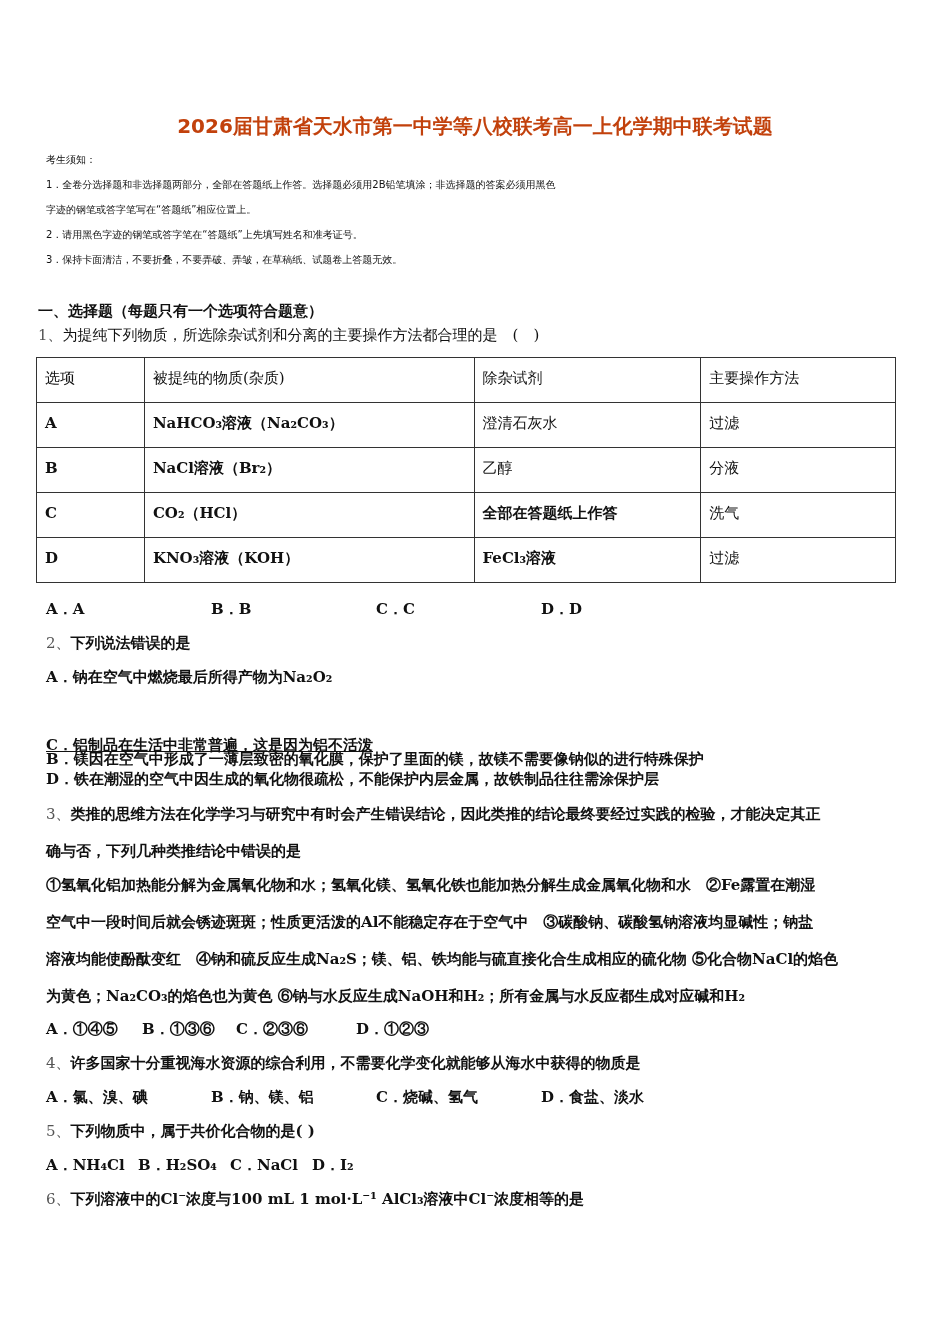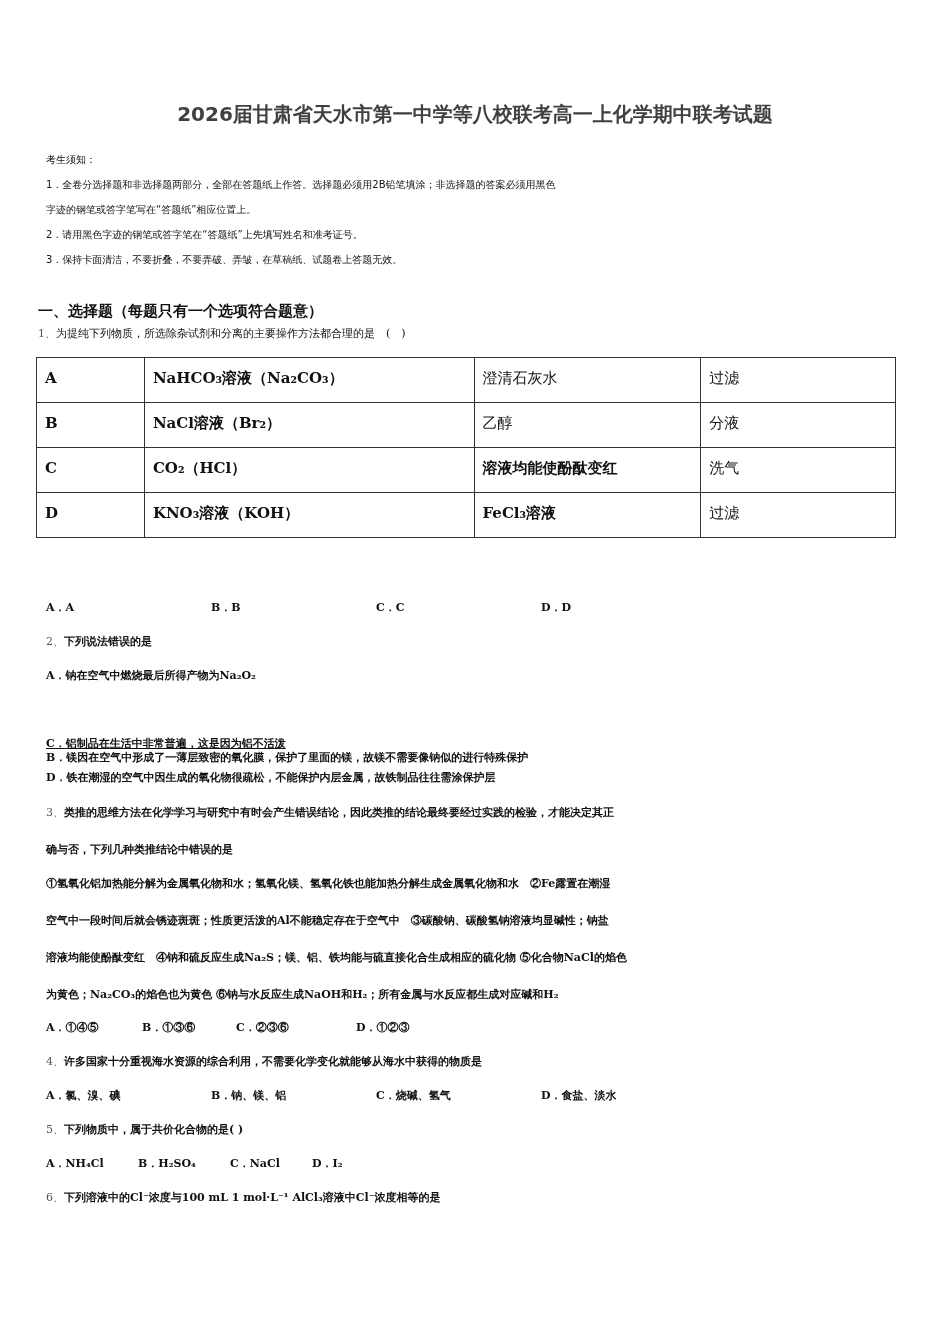--- a/index.html
+++ b/index.html
@@ -10,35 +10,35 @@
     body {
       width: 950px;
       height: 1344px;
       position: relative;
       overflow: hidden;
       font-family: "DejaVu Serif", "Liberation Serif", serif;
       color: #111111;
     }
     .abs { position: absolute; white-space: nowrap; }
     .title {
-      left: 0; width: 950px; top: 101px;
+      left: 0; width: 950px; top: 113px;
       text-align: center;
       font-family: "DejaVu Sans", "Liberation Sans", sans-serif;
       font-weight: bold;
       font-size: 20px;
       letter-spacing: 0px;
-      color: #404040;
+      color: #c2410c;
     }
     .notice {
       font-size: 10px;
       font-family: "DejaVu Sans", "Liberation Sans", sans-serif;
       color: #111;
     }
     .q {
-      font-size: 11px;
+      font-size: 15px;
       color: #111;
     }
     .q .num { color: #555; }
     .bold { font-weight: bold; }
     .section {
       font-size: 15px;
       font-weight: bold;
       font-family: "DejaVu Sans", "Liberation Sans", sans-serif;
     }
     table.q1 {
@@ -75,36 +75,42 @@
   <div class="abs notice" style="left:46px; top:253px;">3．保持卡面清洁，不要折叠，不要弄破、弄皱，在草稿纸、试题卷上答题无效。</div>
 
   <div class="abs section" style="left:38px; top:302px;">一、选择题（每题只有一个选项符合题意）</div>
 
   <div class="abs q" style="left:38px; top:326px;">
     <span class="num">1、</span><span>为提纯下列物质，所选除杂试剂和分离的主要操作方法都合理的是　(　)</span>
   </div>
 
   <table class="q1">
     <tbody>
+        <tr>
+      <td class="c0">选项</td>
+      <td class="c1">被提纯的物质(杂质)</td>
+      <td class="c2">除杂试剂</td>
+      <td class="c3">主要操作方法</td>
+    </tr>
     <tr>
       <td class="c0 bold">A</td>
       <td class="c1 bold">NaHCO₃溶液（Na₂CO₃）</td>
       <td class="c2">澄清石灰水</td>
       <td class="c3">过滤</td>
     </tr>
     <tr>
       <td class="c0 bold">B</td>
       <td class="c1 bold">NaCl溶液（Br₂）</td>
       <td class="c2">乙醇</td>
       <td class="c3">分液</td>
     </tr>
     <tr>
       <td class="c0 bold">C</td>
       <td class="c1 bold">CO₂（HCl）</td>
-      <td class="c2 bold">溶液均能使酚酞变红</td>
+      <td class="c2 bold">全部在答题纸上作答</td>
       <td class="c3">洗气</td>
     </tr>
     <tr>
       <td class="c0 bold">D</td>
       <td class="c1 bold">KNO₃溶液（KOH）</td>
       <td class="c2 bold">FeCl₃溶液</td>
       <td class="c3">过滤</td>
     </tr>
   </tbody>
     </table>

